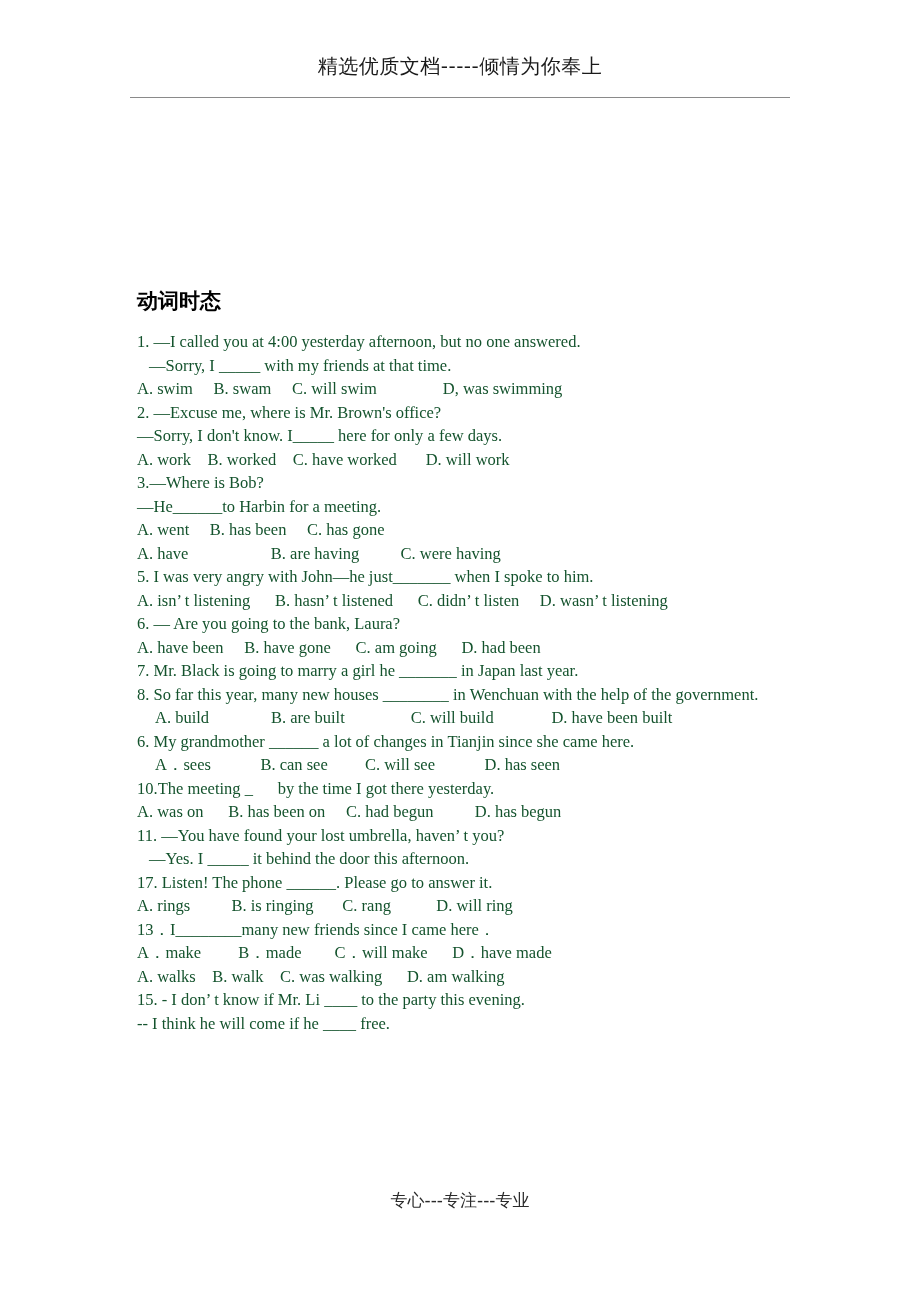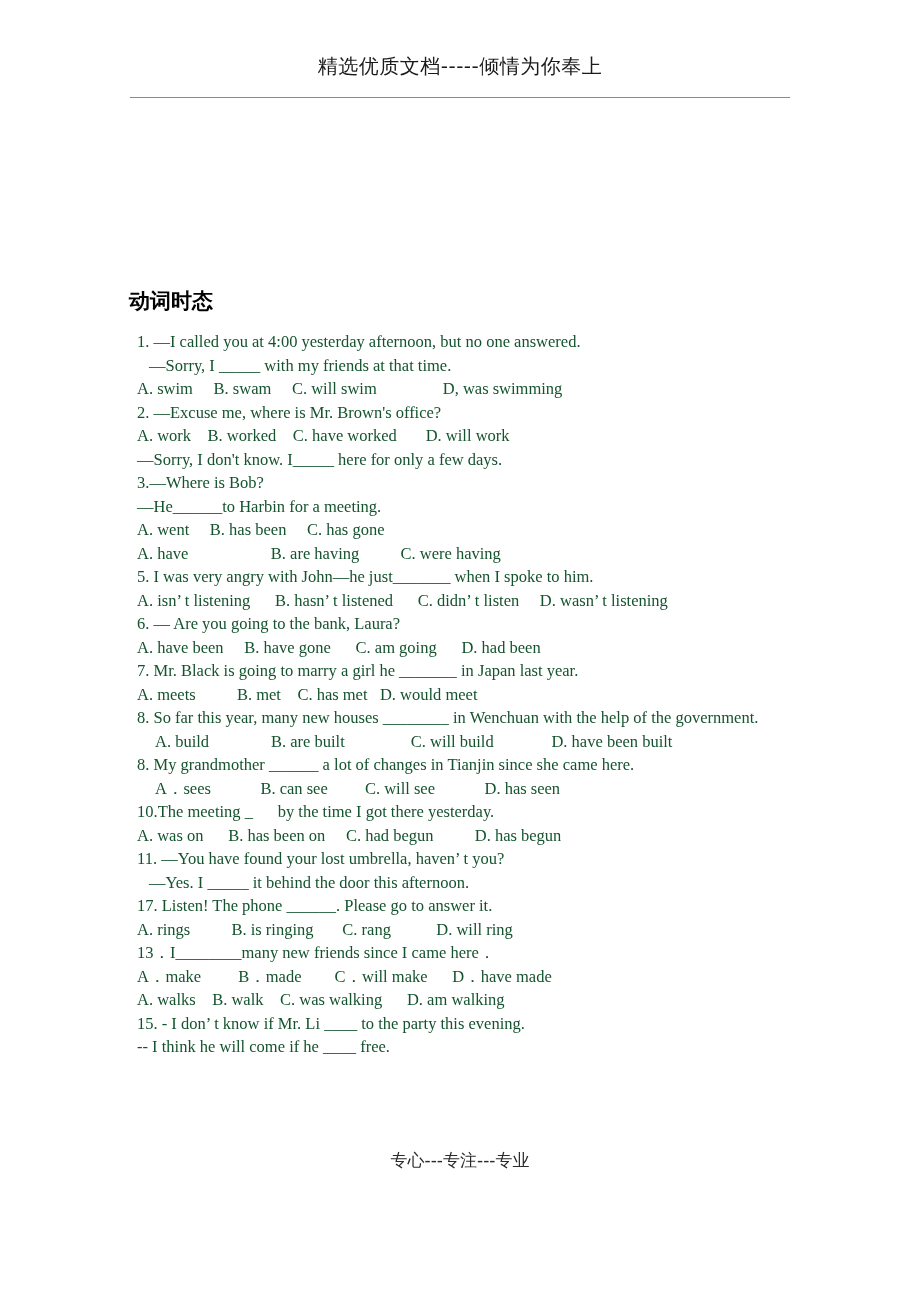--- a/index.html
+++ b/index.html
@@ -44,21 +44,21 @@
     left: 130px;
     top: 97px;
     width: 660px;
     height: 1px;
     background: #8a8a8a;
   }
 
   
   .doc-title {
     position: absolute;
-    left: 129px;
+    left: 137px;
     top: 286px;
     font-family: "DejaVu Sans", "Liberation Sans", sans-serif;
     font-weight: bold;
     font-size: 21px;
     line-height: 30px;
     color: #000;
     white-space: pre;
   }
 
   
@@ -75,21 +75,21 @@
     white-space: pre;
     color: #14532d;
   }
   .line.indent1 { padding-left: 12px; }
   .line.indent2 { padding-left: 18px; }
 
   
   .page-footer {
     position: absolute;
     left: 130px;
-    top: 1148px;
+    top: 1188px;
     width: 660px;
     text-align: center;
   }
   .footer-text {
     font-family: "DejaVu Sans", "Liberation Sans", sans-serif;
     font-size: 17px;
     line-height: 24px;
     color: #2a2a2a;
     white-space: pre;
   }
@@ -104,35 +104,34 @@
   </div>
   <div class="header-rule"></div>
 
   <div class="doc-title">动词时态</div>
 
   <div class="content">
       <div class="line">1. —I called you at 4:00 yesterday afternoon, but no one answered.</div>
       <div class="line indent1">—Sorry, I _____ with my friends at that time.</div>
       <div class="line">A. swim     B. swam     C. will swim                D, was swimming</div>
       <div class="line">2. —Excuse me, where is Mr. Brown's office?</div>
+      <div class="line">—Sorry, I don't know. I_____ here for only a few days.</div>
       <div class="line">A. work    B. worked    C. have worked       D. will work</div>
-      <div class="line">—Sorry, I don't know. I_____ here for only a few days.</div>
       <div class="line">3.—Where is Bob?</div>
       <div class="line">—He______to Harbin for a meeting.</div>
       <div class="line">A. went     B. has been     C. has gone</div>
       <div class="line">A. have                    B. are having          C. were having</div>
       <div class="line">5. I was very angry with John—he just_______ when I spoke to him.</div>
       <div class="line">A. isn’ t listening      B. hasn’ t listened      C. didn’ t listen     D. wasn’ t listening</div>
       <div class="line">6. — Are you going to the bank, Laura?</div>
       <div class="line">A. have been     B. have gone      C. am going      D. had been</div>
       <div class="line">7. Mr. Black is going to marry a girl he _______ in Japan last year.</div>
-      <div class="line">A. meets          B. met    C. has met   D. would meet</div>
       <div class="line">8. So far this year, many new houses ________ in Wenchuan with the help of the government.</div>
       <div class="line indent2">A. build               B. are built                C. will build              D. have been built</div>
-      <div class="line">8. My grandmother ______ a lot of changes in Tianjin since she came here.</div>
+      <div class="line">6. My grandmother ______ a lot of changes in Tianjin since she came here.</div>
       <div class="line indent2">A．sees            B. can see         C. will see            D. has seen</div>
       <div class="line">10.The meeting _      by the time I got there yesterday.</div>
       <div class="line">A. was on      B. has been on     C. had begun          D. has begun</div>
       <div class="line">11. —You have found your lost umbrella, haven’ t you?</div>
       <div class="line indent1">—Yes. I _____ it behind the door this afternoon.</div>
       <div class="line">17. Listen! The phone ______. Please go to answer it.</div>
       <div class="line">A. rings          B. is ringing       C. rang           D. will ring</div>
       <div class="line">13．I________many new friends since I came here．</div>
       <div class="line">A．make         B．made        C．will make      D．have made</div>
       <div class="line">A. walks    B. walk    C. was walking      D. am walking</div>

